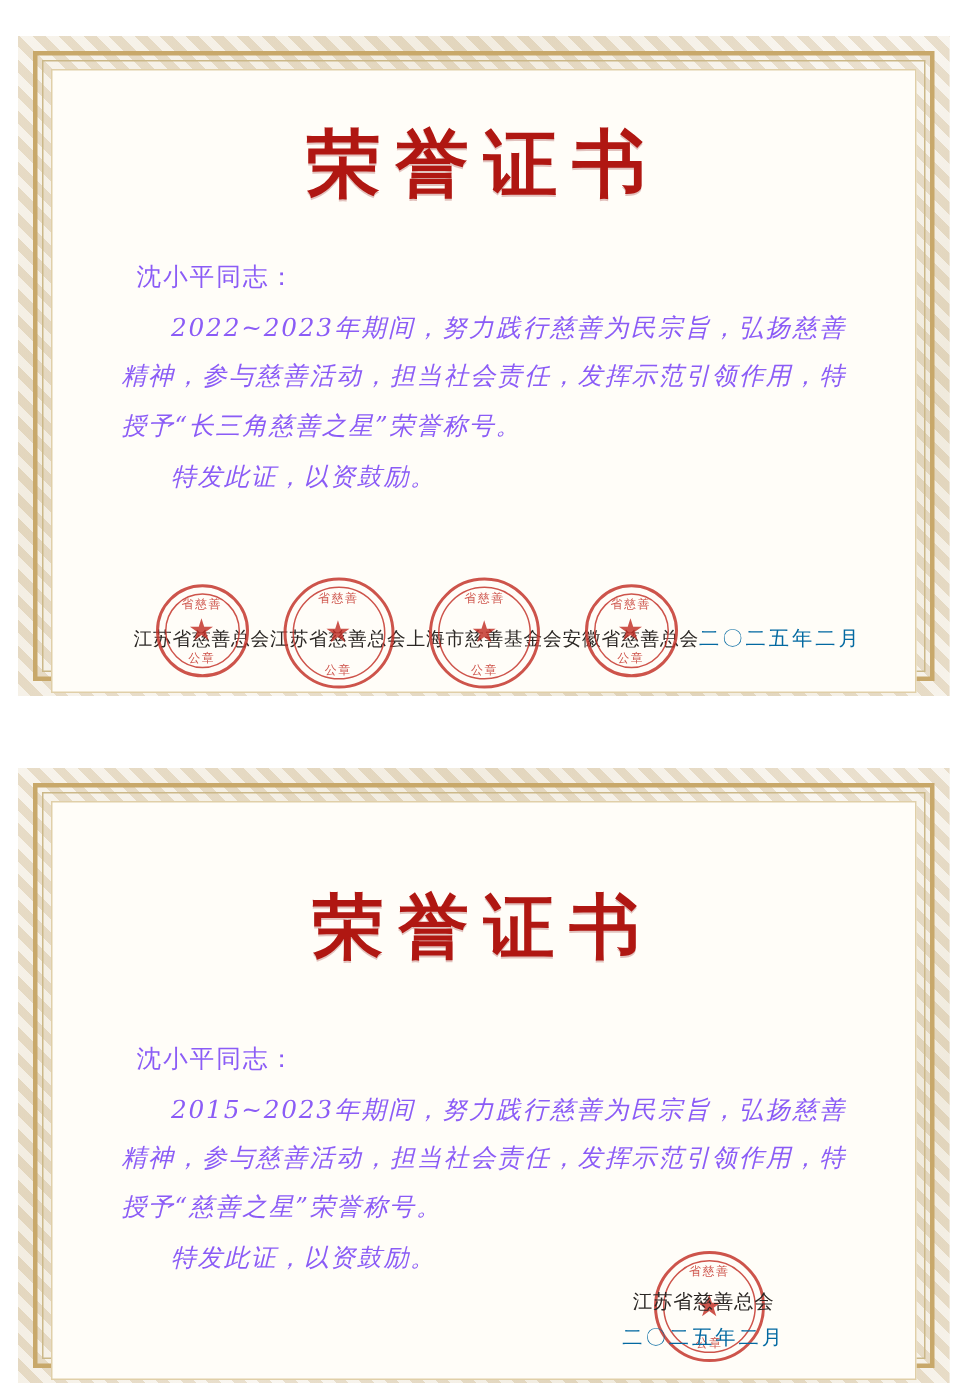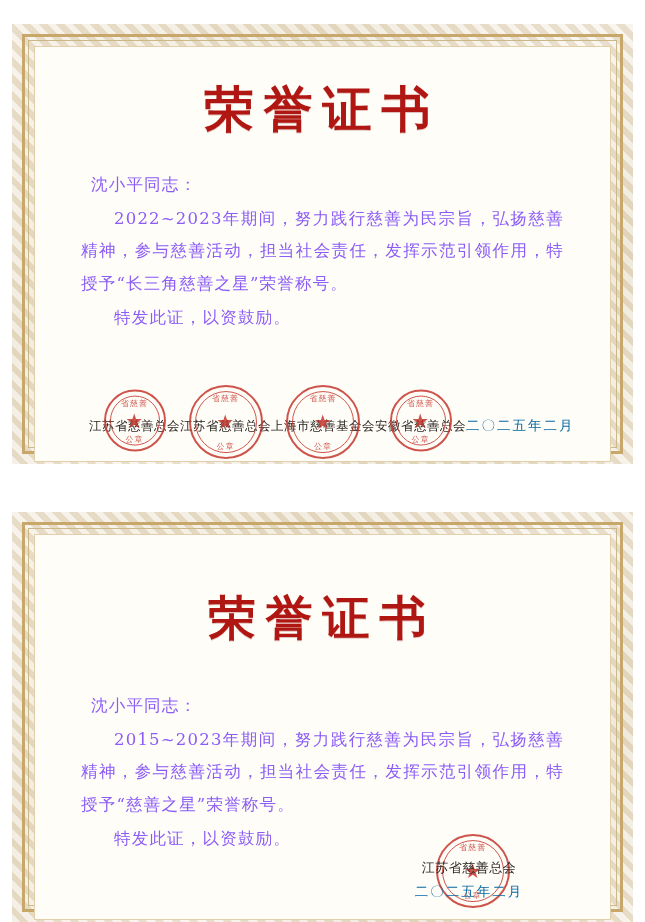--- a/index.html
+++ b/index.html
@@ -89,20 +89,21 @@
     letter-spacing: 1.2px;
     font-family: "DejaVu Serif", "Liberation Serif", serif;
   }
   .salutation {
     margin: 0 0 2px 10px;
   }
   .para {
     margin: 0;
     text-indent: 2em;
     text-align: justify;
+    font-style: italic;
   }
   .para.second-line {
     margin-top: 2px;
   }
 
   
   .seals {
     margin-top: auto;
     position: relative;
     height: 78px;

